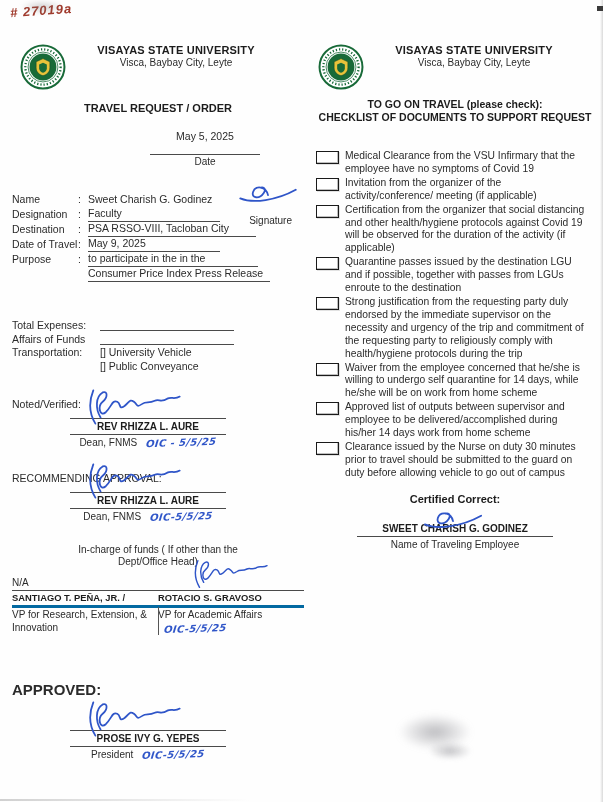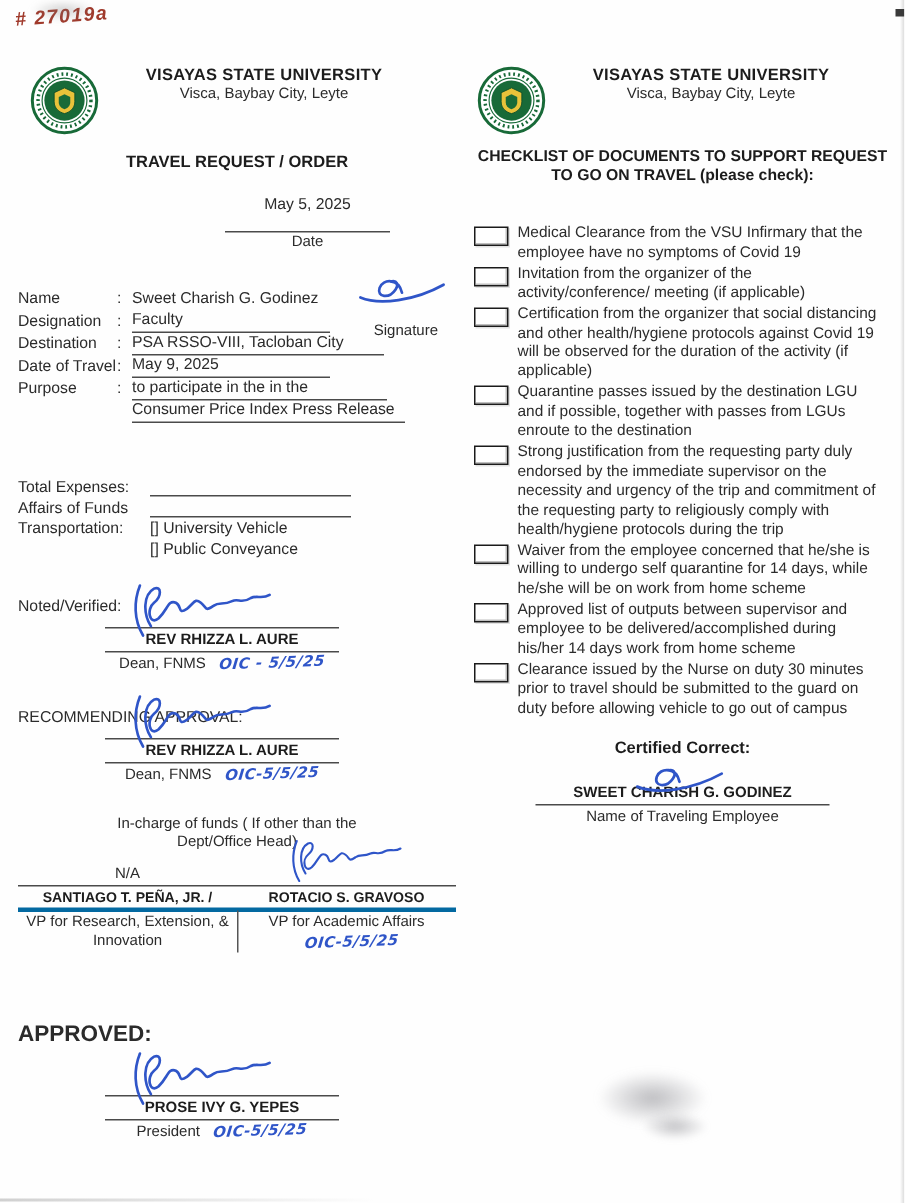--- a/index.html
+++ b/index.html
@@ -55,21 +55,21 @@
   .app-label{margin-bottom:8px;}
   .sigblock{position:relative;margin-left:58px;width:156px;text-align:center;}
   .sig-scribble{position:absolute;top:-30px;left:16px;width:100px;height:38px;}
   .sb-name{font-weight:700;font-size:10px;border-top:1px solid #4a4a4a;border-bottom:1px solid #4a4a4a;padding:2px 0;color:#1c1c1c;}
   .sb-title-row{font-size:10px;padding-top:2px;}
   .hand{display:inline-block;color:#2f55c8;font-style:italic;font-family:"DejaVu Sans",sans-serif;
         font-size:10px;letter-spacing:.4px;transform:rotate(-2deg) skewX(-8deg);margin-left:6px;font-weight:700;}
   .incharge{margin-top:22px;text-align:center;font-size:10px;line-height:12.5px;}
   .vp-row{position:relative;display:flex;margin-top:8px;font-size:10px;}
   .vp-row::after{content:"";position:absolute;left:50%;top:30px;height:28px;border-left:1px solid #555;}
-  .vp-col{width:50%;position:relative;text-align:center;}
+  .vp-col{width:50%;position:relative;text-align:left;}
   .na{font-size:10px;margin-bottom:2px;}
   .vp-sig-space{height:13px;}
   .vp-name{font-weight:700;font-size:9.4px;border-top:1px solid #4a4a4a;border-bottom:3px solid #0369a1;
            padding:1.5px 0;white-space:nowrap;color:#1c1c1c;}
   .vp-title{font-size:10px;line-height:12.5px;padding-top:1px;}
   .sig-vp{position:absolute;top:-18px;left:34px;width:80px;height:30px;}
   .vp-note{margin-top:2px;}
   .approved-label{margin-top:46px;font-size:15px;font-weight:700;}
   .president{margin-top:32px;}
   
@@ -266,22 +266,22 @@
             <use href="#vsu-logo"></use>
           </svg>
       </span>
       <div class="head-text">
         <div class="uni-name">VISAYAS STATE UNIVERSITY</div>
         <div class="uni-addr">Visca, Baybay City, Leyte</div>
       </div>
     </header>
 
     <div class="check-title">
+      <div>TO GO ON TRAVEL (please check):</div>
       <div>CHECKLIST OF DOCUMENTS TO SUPPORT REQUEST</div>
-      <div>TO GO ON TRAVEL (please check):</div>
     </div>
 
     <div class="checklist">
       <div class="check-item">
         <span class="checkbox"></span>
         <span class="check-text">Medical Clearance from the VSU Infirmary that the employee have no symptoms of Covid 19</span>
       </div>
       <div class="check-item">
         <span class="checkbox"></span>
         <span class="check-text">Invitation from the organizer of the activity/conference/ meeting (if applicable)</span>

